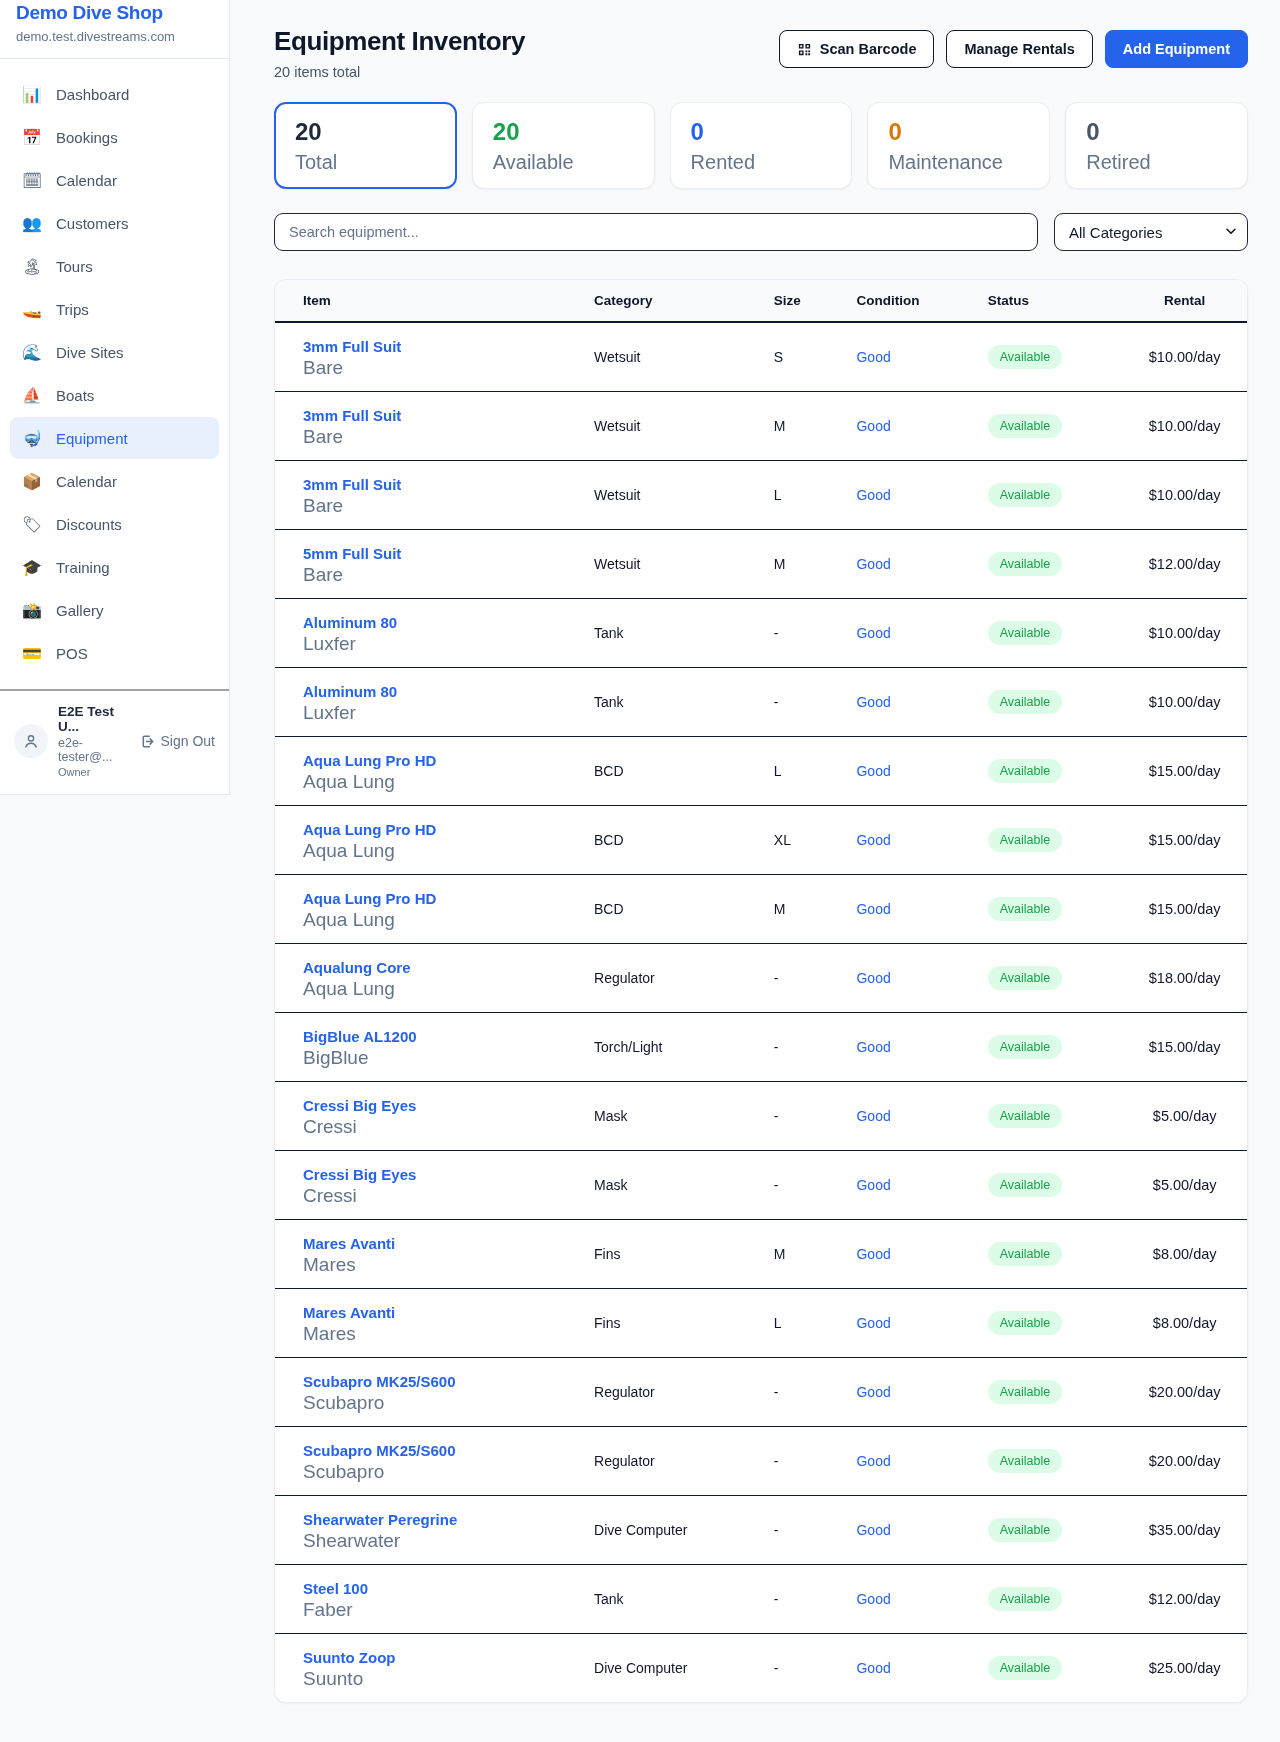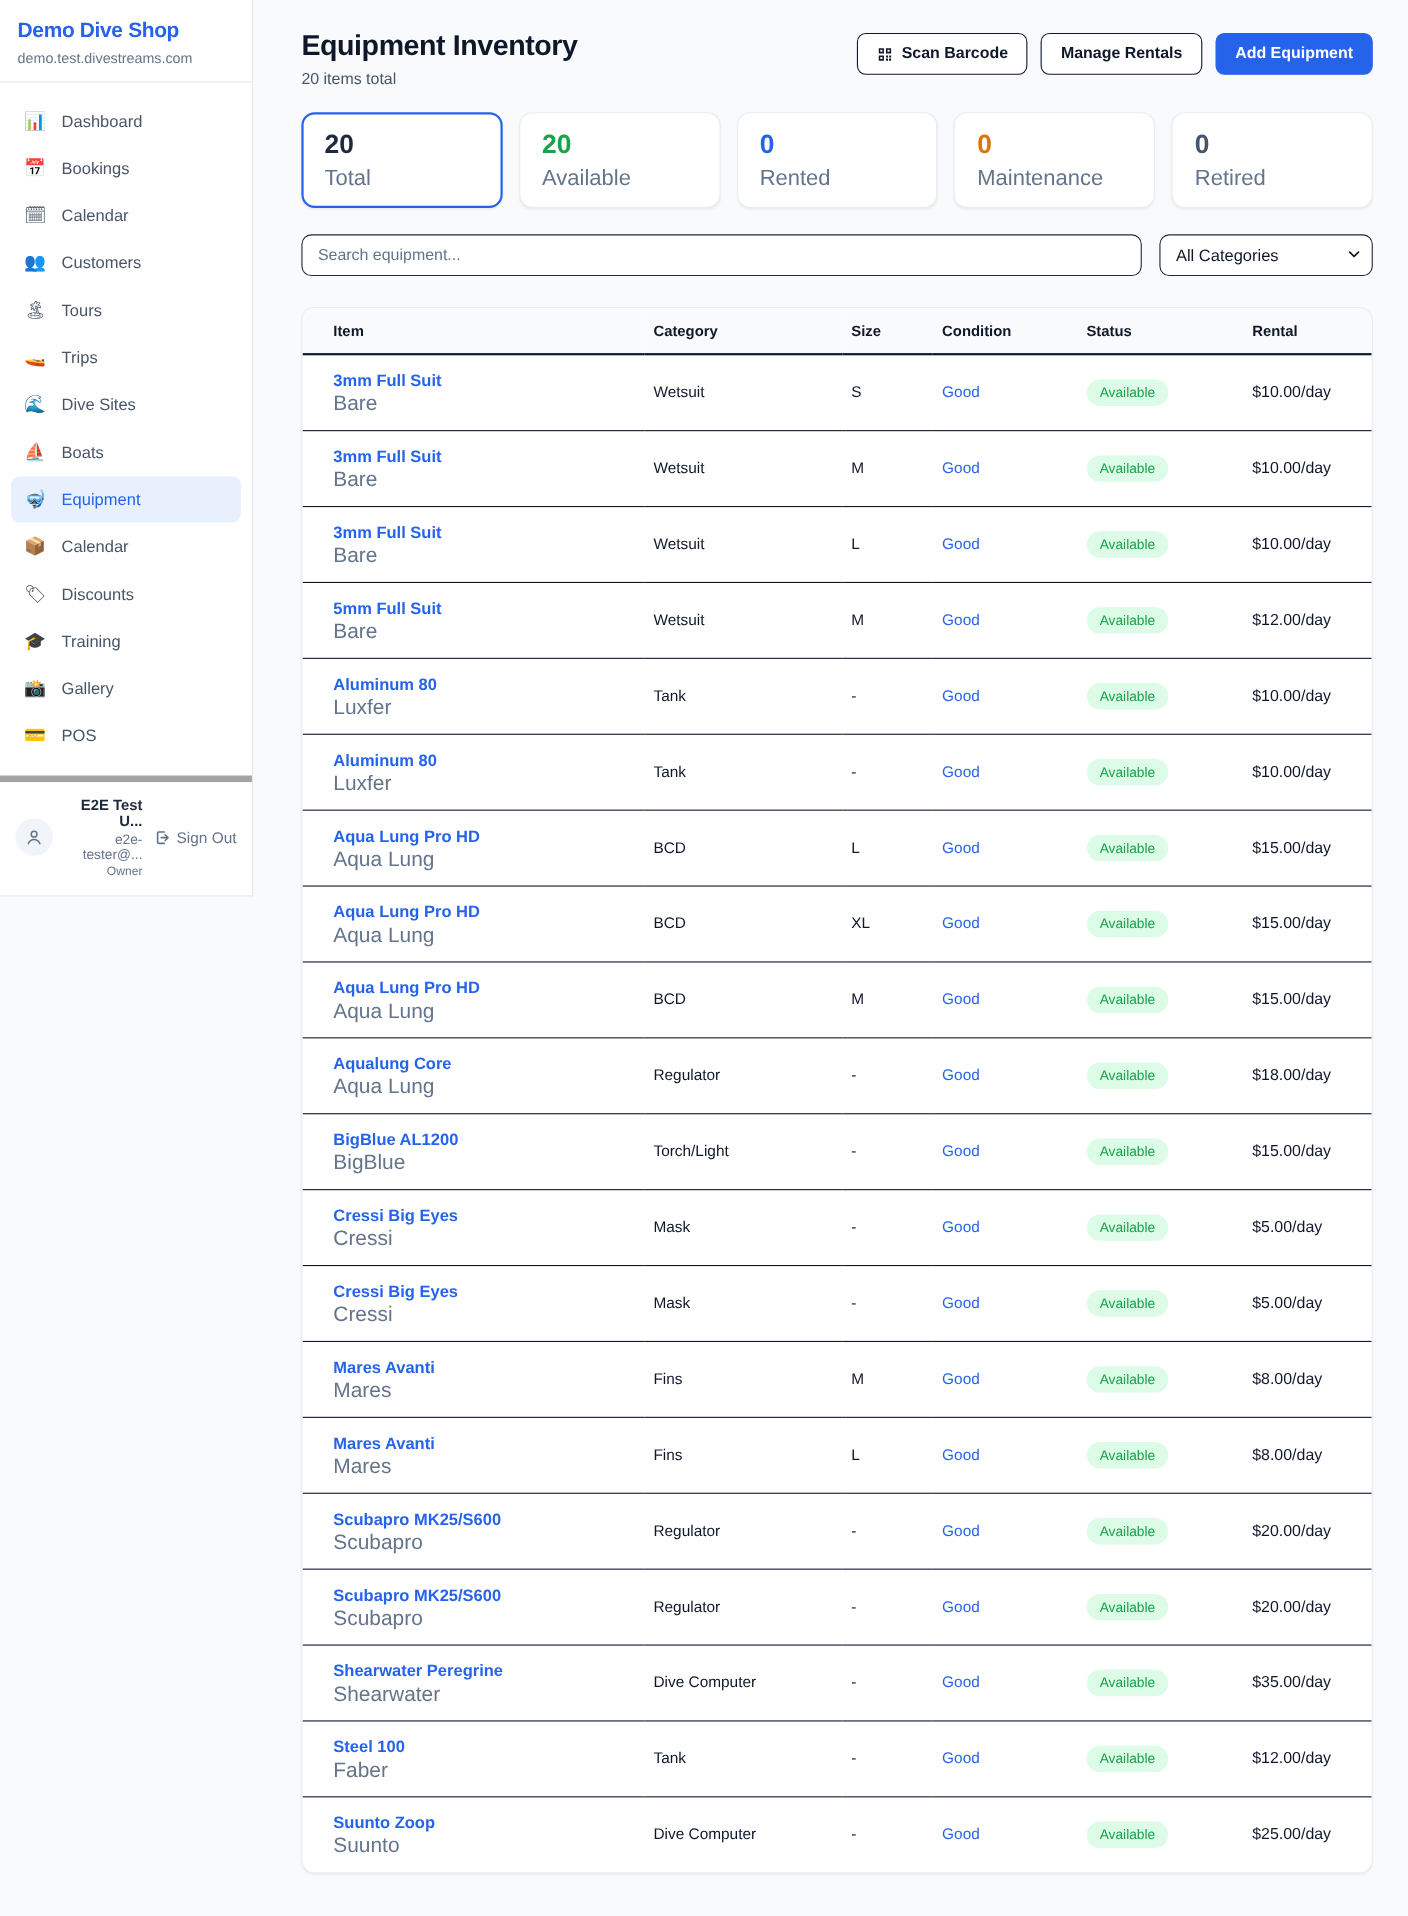--- a/index.html
+++ b/index.html
@@ -1,31 +1,31 @@
 <!DOCTYPE html>
 <html><head>
 <meta charset="utf-8">
 <style>
   * { margin:0; padding:0; box-sizing:border-box; }
   html,body { width:1280px; height:1742px; overflow:hidden; background:#f8fafc;
     font-family:"Liberation Sans", sans-serif; color:#0f172a; }
 
   
   .sidebar { position:absolute; left:0; top:0; width:230px; background:#fff;
-    border-right:1px solid #e2e8f0; border-bottom:1px solid #e2e8f0; padding-top:18px; }
+    border-right:1px solid #e2e8f0; border-bottom:1px solid #e2e8f0; padding-top:2px; }
   .brand-block { padding:0 16px 14px 16px; border-bottom:1px solid #e2e8f0; }
   .brand { font-size:19px; font-weight:800; color:#2563eb; letter-spacing:-0.3px; }
   .brand-domain { margin-top:5px; font-size:13px; color:#64748b; }
   .nav { padding:14px 10px; }
   .nav-item { display:flex; align-items:center; gap:14px; height:42px; padding:0 12px;
     border-radius:8px; font-size:15px; color:#475569; cursor:pointer; margin-bottom:1px; }
   .nav-item .nv-icon { width:20px; font-size:16px; text-align:center; }
   .nav-item.active { background:#e8f0fe; color:#2563eb; font-weight:500; }
-  .user-block { border-top:6px solid #a3a3a3; padding:13px 14px 16px 14px;
-    display:flex; align-items:center; gap:10px;text-align:right; }
+  .user-block { border-top:2px solid #a3a3a3; padding:13px 14px 16px 14px;
+    display:flex; align-items:center; gap:10px; }
   .avatar { width:34px; height:34px; border-radius:50%; background:#f1f5f9;
     display:flex; align-items:center; justify-content:center; flex:0 0 auto; }
   .user-meta { flex:1 1 auto; min-width:0; }
   .user-name { font-size:13.5px; font-weight:700; color:#1e293b; }
   .user-email { font-size:12.5px; color:#64748b; margin-top:2px; }
   .user-role { font-size:11px; color:#64748b; margin-top:2px; }
   .signout { display:flex; align-items:center; gap:6px; font-size:14px; color:#64748b;
     cursor:pointer; white-space:nowrap; }
 
   
@@ -62,21 +62,21 @@
   .table-card { margin-top:28px; background:#fff; border:1px solid #e8edf3; border-radius:12px;
     overflow:hidden; box-shadow:0 1px 2px rgba(15,23,42,.05); }
   table { width:100%; border-collapse:collapse; }
   thead th { background:#f8fafc; text-align:left; font-size:13.5px; font-weight:700; color:#0f172a;
     padding:13px 8px; border-bottom:2px solid #0f172a; }
   th.c-item, td.c-item { padding-left:28px; width:32%; }
   th.c-cat,  td.c-cat  { width:18.5%; }
   th.c-size, td.c-size { width:8.5%; }
   th.c-cond, td.c-cond { width:13.5%; }
   th.c-status, td.c-status { width:15.5%; }
-  th.c-rental, td.c-rental { width:12%; text-align:left; padding-right:16px; }
+  th.c-rental, td.c-rental { width:12%; text-align:center; padding-right:16px; }
   tbody td { padding:14px 8px; border-bottom:1px solid #0f172a; vertical-align:middle; }
   tbody tr:last-child td { border-bottom:none; }
   .item-name { color:#2563eb; font-size:15px; font-weight:700; line-height:20px; cursor:pointer; }
   .item-brand { color:#64748b; font-size:19px; line-height:18px; margin-top:2px; }
   .cell-text { font-size:14px; color:#0f172a; }
   .cond-link { font-size:14px; color:#2563eb; cursor:pointer; }
   .badge { display:inline-block; background:#dcfce7; color:#16a34a; font-size:12.5px;
     padding:5px 12px; border-radius:999px; }
   .rental { font-size:14.5px; color:#0f172a; }
 </style>

